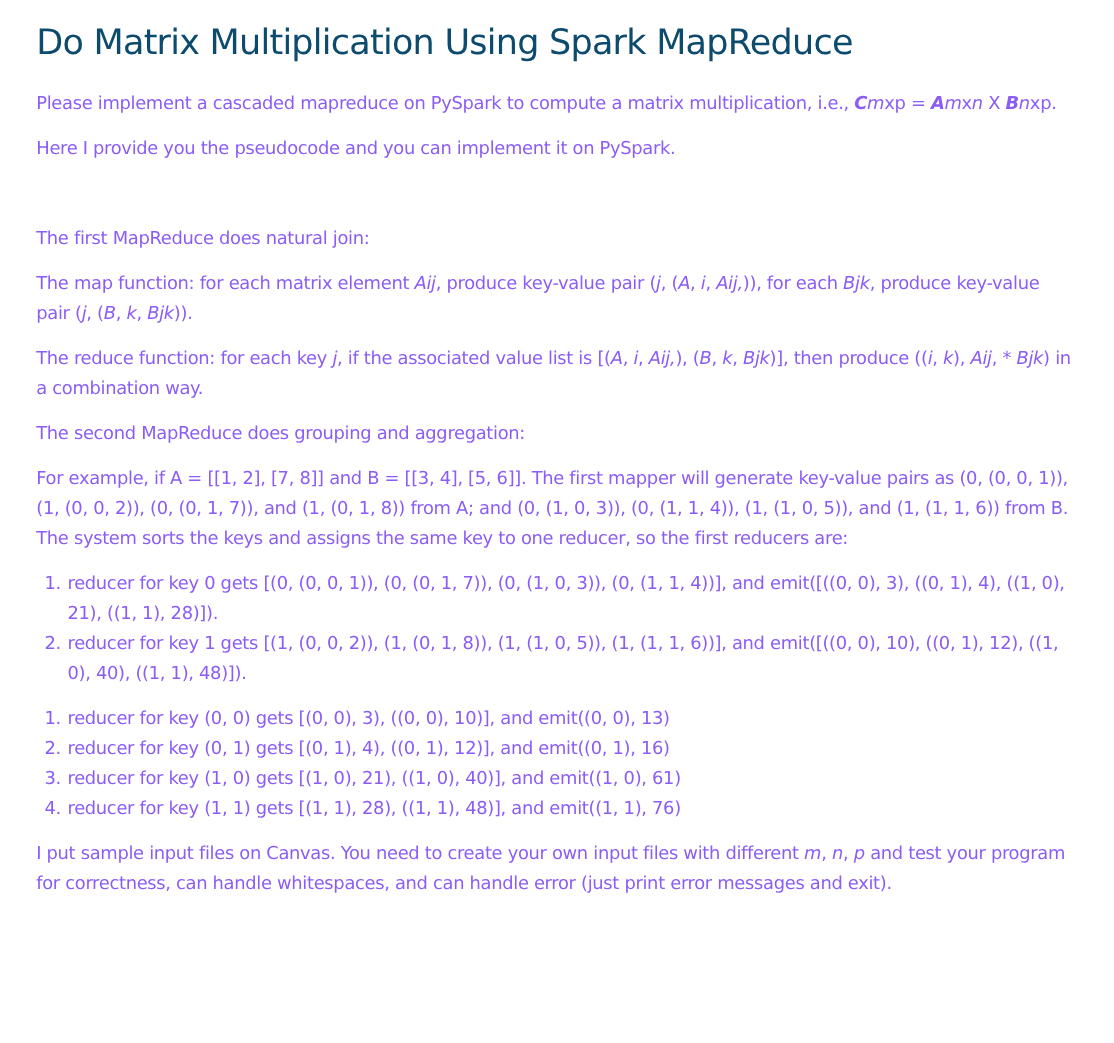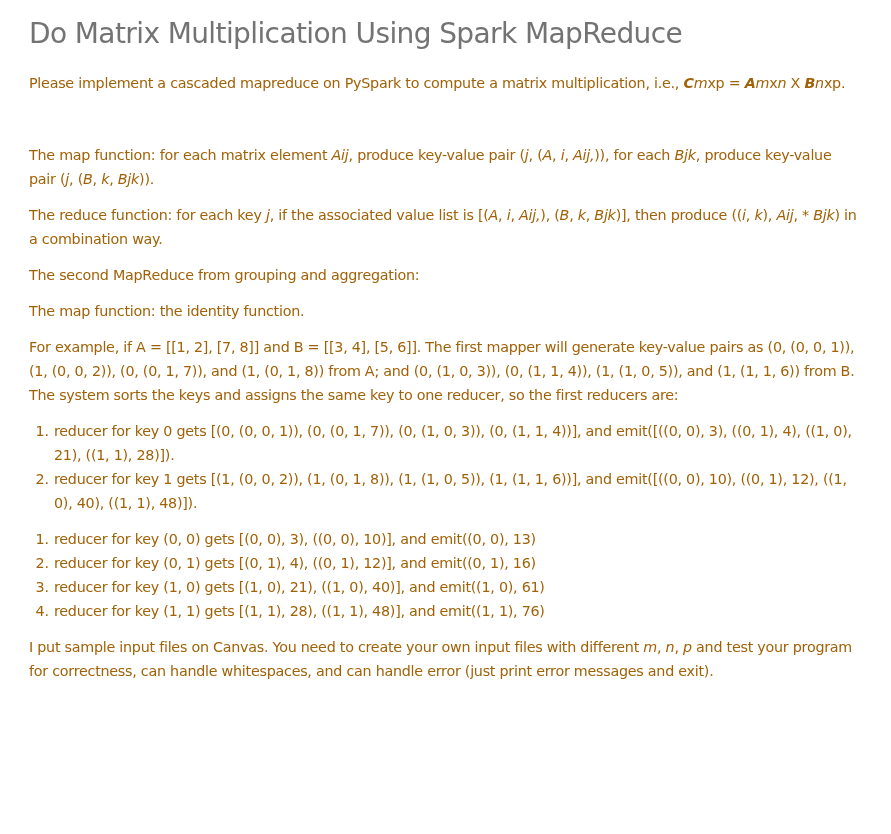--- a/index.html
+++ b/index.html
@@ -7,53 +7,54 @@
     width: 891px; height: 834px; overflow: hidden;
     font-family: "DejaVu Sans", "Liberation Sans", sans-serif;
     color: #2d3b45;
   }
   .page { padding: 8px 29px 0 29px; }
   h1.title {
     font-family: "DejaVu Sans", sans-serif;
     font-weight: normal;
     font-size: 28px;
     line-height: 40px;
-    color: #737373;
+    color: #0c4a6e;
     margin: 6px 0 17px 0;
     letter-spacing: -0.6px;
   }
   p, li {
     font-size: 14.3px;
     line-height: 24px;
     margin: 0;
     letter-spacing: -0.25px;
-    color: #a16207;
+    color: #8b5cf6;
   }
   p.para { margin-bottom: 12px; }
   p.intro { margin-bottom: 12px; }
   .spacer { height: 36px; }
   ol { margin: 12px 0 12px 0; padding-left: 24px; }
   ol li { padding-left: 1px; }
   .i { font-style: italic; }
   .bi { font-weight: bold; font-style: italic; }
 </style>
 </head>
 <body>
 
 <div class="page">
   <h1 class="title">Do Matrix Multiplication Using Spark MapReduce</h1>
 
   <p class="intro rich">Please implement a cascaded mapreduce on PySpark to compute a matrix multiplication, i.e., <span class="bi">C</span><span class="i">m</span>xp = <span class="bi">A</span><span class="i">m</span>x<span class="i">n</span> X <span class="bi">B</span><span class="i">n</span>xp.</p>
+  <p class="para">Here I provide you the pseudocode and you can implement it on PySpark.</p>
 
   <div class="spacer"></div>
 
+  <p class="para rich">The first MapReduce does natural join:</p>
   <p class="para rich">The map function: for each matrix element <span class="i">Aij</span>, produce key-value pair (<span class="i">j</span>, (<span class="i">A</span>, <span class="i">i</span>, <span class="i">Aij,</span>)), for each <span class="i">Bjk</span>, produce key-value pair (<span class="i">j</span>, (<span class="i">B</span>, <span class="i">k</span>, <span class="i">Bjk</span>)).</p>
   <p class="para rich">The reduce function: for each key <span class="i">j</span>, if the associated value list is [(<span class="i">A</span>, <span class="i">i</span>, <span class="i">Aij,</span>), (<span class="i">B</span>, <span class="i">k</span>, <span class="i">Bjk</span>)], then produce ((<span class="i">i</span>, <span class="i">k</span>), <span class="i">Aij</span>, * <span class="i">Bjk</span>) in a combination way.</p>
-  <p class="para rich">The second MapReduce from grouping and aggregation:</p>
-  <p class="para rich">The map function: the identity function.</p>
+  <p class="para rich">The second MapReduce does grouping and aggregation:</p>
   <p class="para rich">For example, if A = [[1, 2], [7, 8]] and B = [[3, 4], [5, 6]]. The first mapper will generate key-value pairs as (0, (0, 0, 1)), (1, (0, 0, 2)), (0, (0, 1, 7)), and (1, (0, 1, 8)) from A; and (0, (1, 0, 3)), (0, (1, 1, 4)), (1, (1, 0, 5)), and (1, (1, 1, 6)) from B. The system sorts the keys and assigns the same key to one reducer, so the first reducers are:</p>
 
   <ol>
     <li>reducer for key 0 gets [(0, (0, 0, 1)), (0, (0, 1, 7)), (0, (1, 0, 3)), (0, (1, 1, 4))], and emit([((0, 0), 3), ((0, 1), 4), ((1, 0), 21), ((1, 1), 28)]).</li>
     <li>reducer for key 1 gets [(1, (0, 0, 2)), (1, (0, 1, 8)), (1, (1, 0, 5)), (1, (1, 1, 6))], and emit([((0, 0), 10), ((0, 1), 12), ((1, 0), 40), ((1, 1), 48)]).</li>
   </ol>
 
 
   <ol>
     <li>reducer for key (0, 0) gets [(0, 0), 3), ((0, 0), 10)], and emit((0, 0), 13)</li>

